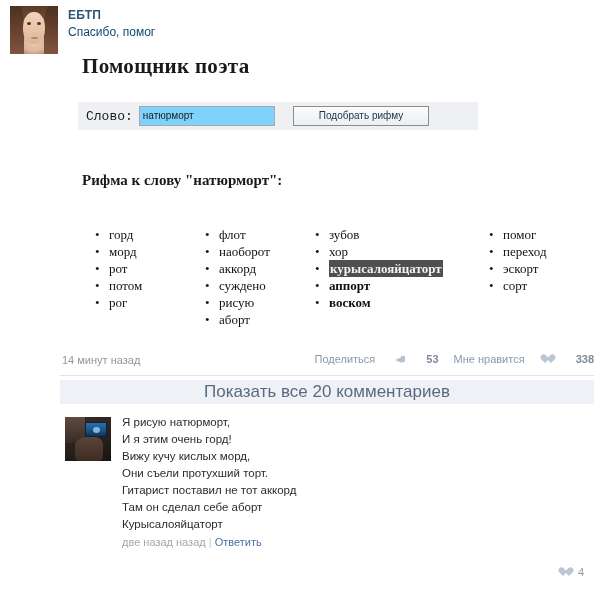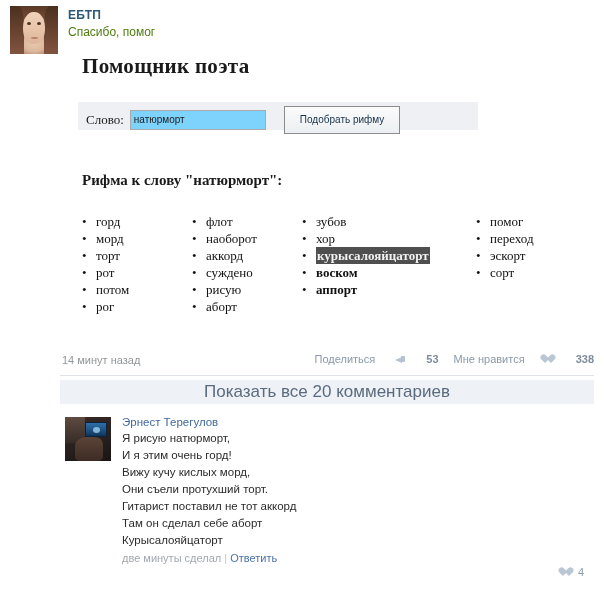--- a/index.html
+++ b/index.html
@@ -84,21 +84,21 @@
     font-size: 12px;
     font-weight: bold;
     color: #2b587a;
     letter-spacing: .2px;
   }
   .post-text {
     position: absolute;
     left: 58px;
     top: 19px;
     font-size: 12px;
-    color: #4d7c0f;
+    color: #0c4a6e;
   }
 
   
   .embed {
     position: absolute;
     left: 60px;
     top: 46px;
     width: 534px;
     height: 296px;
     background: #ffffff;
@@ -126,47 +126,47 @@
   }
   .search-row {
     position: absolute;
     left: 8px;
     top: 4px;
     display: flex;
     align-items: center;
     gap: 6px;
   }
   .field-label {
-    font-family: Liberation Serif, serif;
+    font-family: Liberation Mono, monospace;
     font-size: 13px;
     color: #1a1a1a;
     text-align: center;
   }
   .word-input {
     width: 128px;
     height: 16px;
     line-height: 16px;
     border: 1px solid #a9a9a9;
     background: #7dd3fc;
     font-family: "Liberation Sans", sans-serif;
     font-size: 10px;
     color: #1a1a1a;
     padding: 1px 3px;
     box-sizing: content-box;
     outline: none;
   }
   .rhyme-button {
-    height: 28px;
+    height: 20px;
     line-height: 18px;
     border: 1px solid #8c8c8c;
     background: linear-gradient(180deg,#fbfbfb 0%, #eceff1 100%);
     font-family: "Liberation Sans", sans-serif;
     font-size: 10px;
     color: #16314a;
-    padding: 0 15px;
+    padding: 0 25px;
     white-space: nowrap;
     margin-left: 12px;
     cursor: pointer;
   }
 
   
   .rhyme-heading {
     position: absolute;
     left: 22px;
     top: 126px;
@@ -181,21 +181,21 @@
     position: absolute;
     left: 14px;
     top: 163px;
     width: 510px;
     display: flex;
   }
   .col { width: 110px; }
   .col.col4 { margin-left: 64px; }
   .col ul {
     list-style: none;
-    margin: 4px;
+    margin: 17px;
     padding: 0;
   }
   .col li {
     position: relative;
     font-family: "Liberation Serif", serif;
     font-size: 13px;
     color: #111111;
     height: 17px;
     line-height: 17px;
     padding-left: 18px;
@@ -440,21 +440,20 @@
     </div>
 
     <div class="rhyme-heading">Рифма к слову "натюрморт":</div>
 
     <div class="columns">
 
       <div class="col col1">
         <ul>
           <li><span>горд</span></li>
           <li><span>морд</span></li>
-          <li><span>торт</span></li>
           <li><span>рот</span></li>
           <li><span>потом</span></li>
           <li><span>рог</span></li>
         </ul>
       </div>
 
       <div class="col col2">
         <ul>
           <li><span>флот</span></li>
           <li><span>наоборот</span></li>
@@ -463,22 +462,22 @@
           <li><span>рисую</span></li>
           <li><span>аборт</span></li>
         </ul>
       </div>
 
       <div class="col col3">
         <ul>
           <li><span>зубов</span></li>
           <li><span>хор</span></li>
           <li class="selected"><span>курысалояйцаторт</span></li>
+          <li class="bold"><span>аппорт</span></li>
           <li class="bold"><span>воском</span></li>
-          <li class="bold"><span>аппорт</span></li>
         </ul>
       </div>
 
       <div class="col col4">
         <ul>
           <li><span>помог</span></li>
           <li><span>переход</span></li>
           <li><span>эскорт</span></li>
           <li><span>сорт</span></li>
         </ul>
@@ -510,30 +509,29 @@
   </div>
 
   <div class="comment">
     <div class="avatar-comment">
       <div class="blur"></div>
       <div class="screen"></div>
       <div class="hand"></div>
     </div>
 
     <div class="comment-body">
-      <div class="comment-author">Эрнест Терегулов</div>
       <div class="poem-line">Я рисую натюрморт,</div>
       <div class="poem-line">И я этим очень горд!</div>
       <div class="poem-line">Вижу кучу кислых морд,</div>
       <div class="poem-line">Они съели протухший торт.</div>
       <div class="poem-line">Гитарист поставил не тот аккорд</div>
       <div class="poem-line">Там он сделал себе аборт</div>
       <div class="poem-line">Курысалояйцаторт</div>
       <div class="comment-meta">
-        <span>две минуты сделал</span>
+        <span>две назад назад</span>
         <span class="divider">|</span>
         <span class="reply">Ответить</span>
       </div>
     </div>
 
     <div class="comment-like">
       <span class="heart-icon"></span>
       <span class="count">4</span>
     </div>
   </div>

